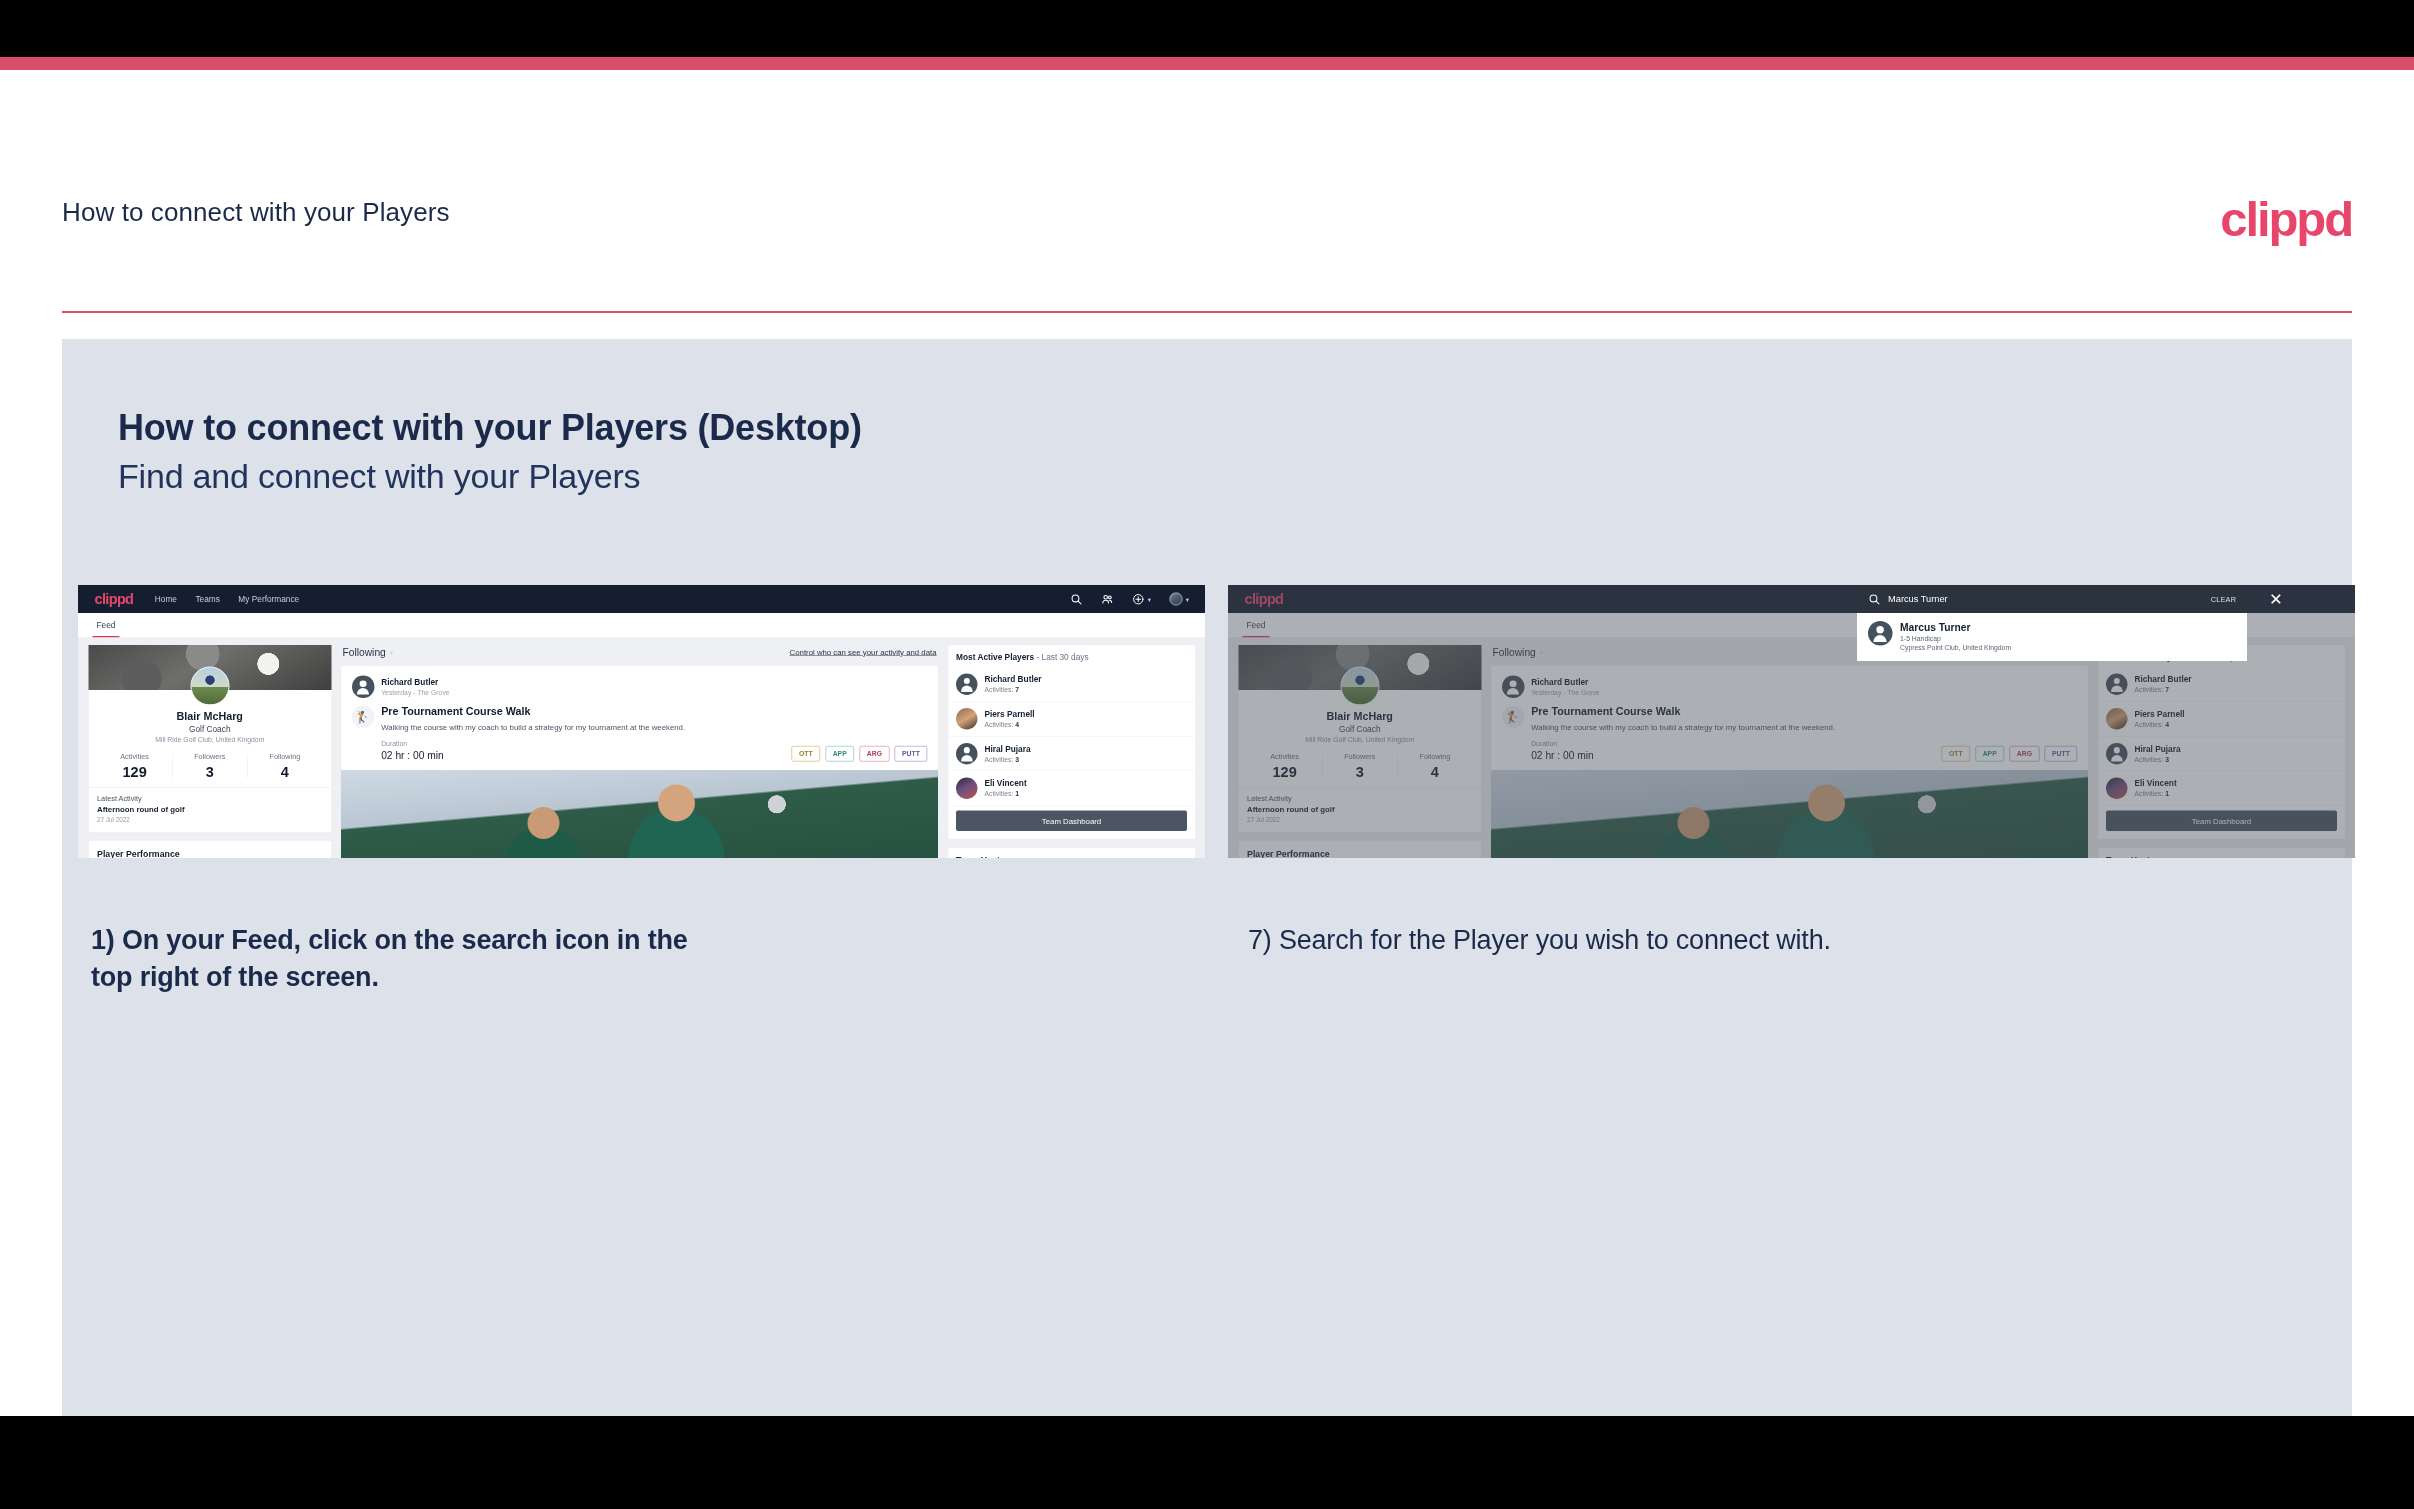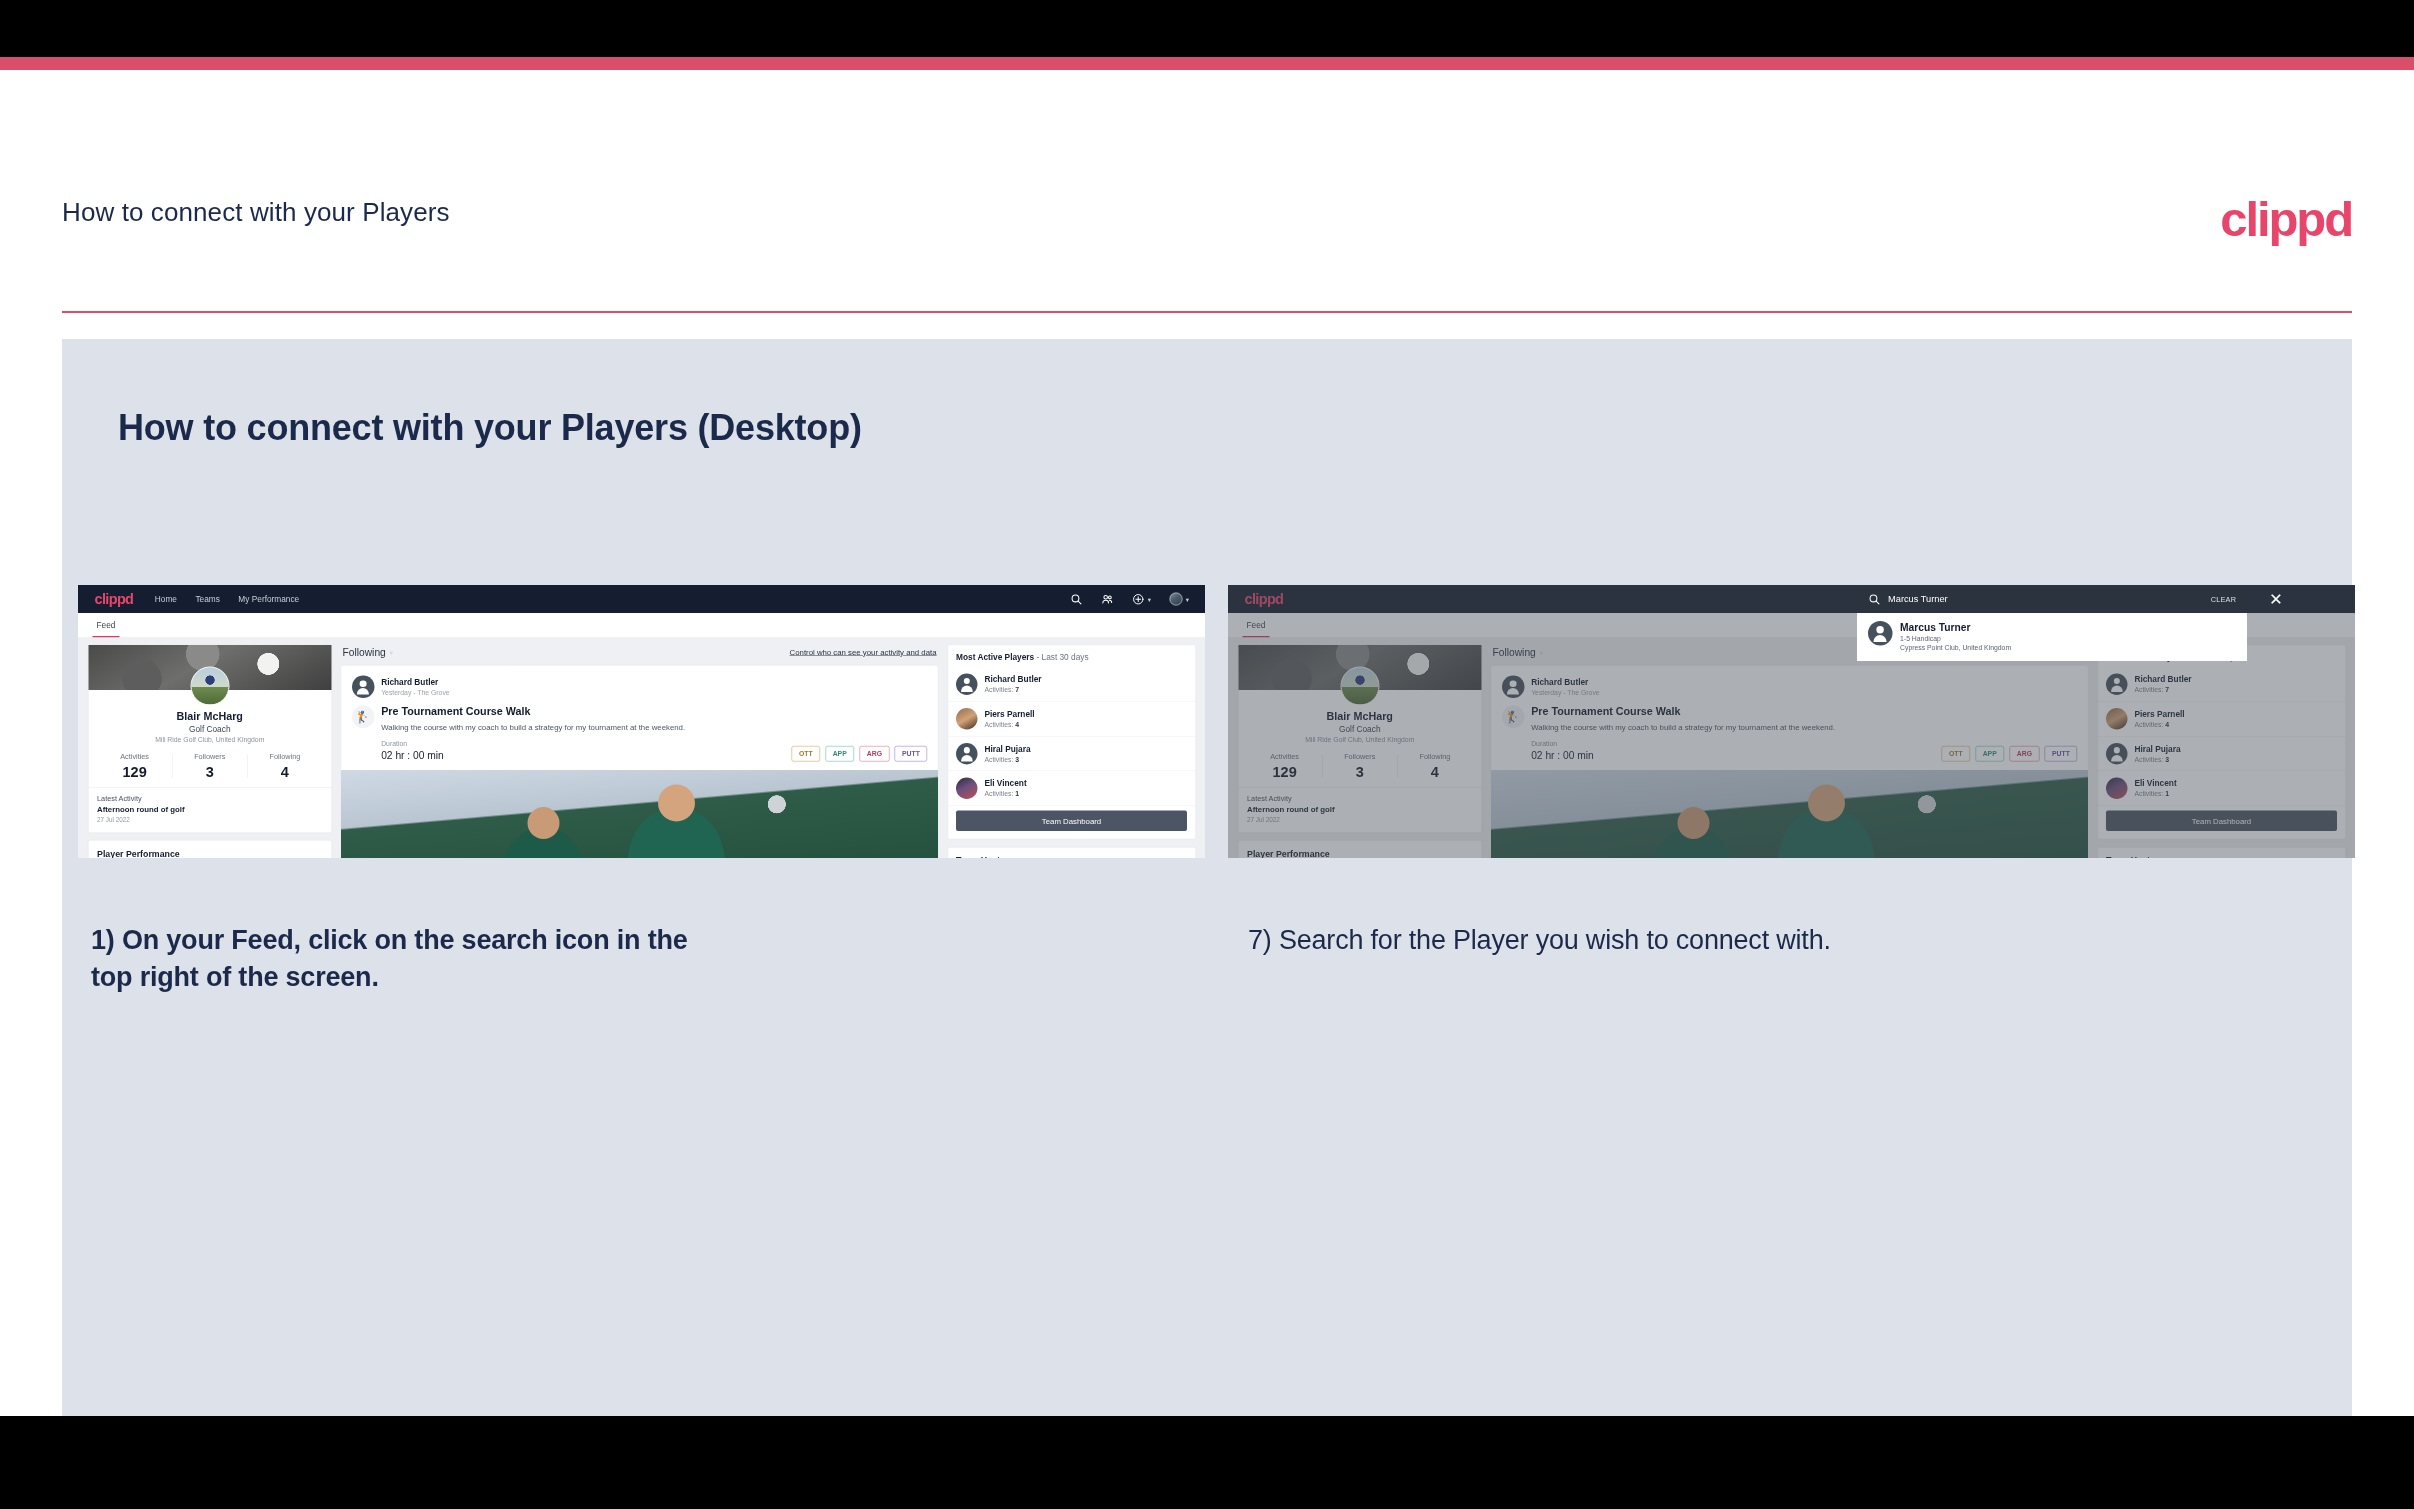--- a/index.html
+++ b/index.html
@@ -252,20 +252,21 @@
     <div class="page-header">
       <div class="header-title">How to connect with your Players</div>
       <div class="brand-logo">clippd</div>
       <div class="header-rule"></div>
     </div>
 
     <div class="content">
 
       <div class="title-block">
         <div class="title-main">How to connect with your Players (Desktop)</div>
+        <div class="title-sub">Find and connect with your Players</div>
       </div>
 
       <div class="shot shot-a">
         <div class="shot-inner">
 
           <div class="nav">
             <div class="nav-logo">clippd</div>
             <div class="nav-links">
               <div class="nav-link">Home</div>
               <div class="nav-link">Teams</div>

